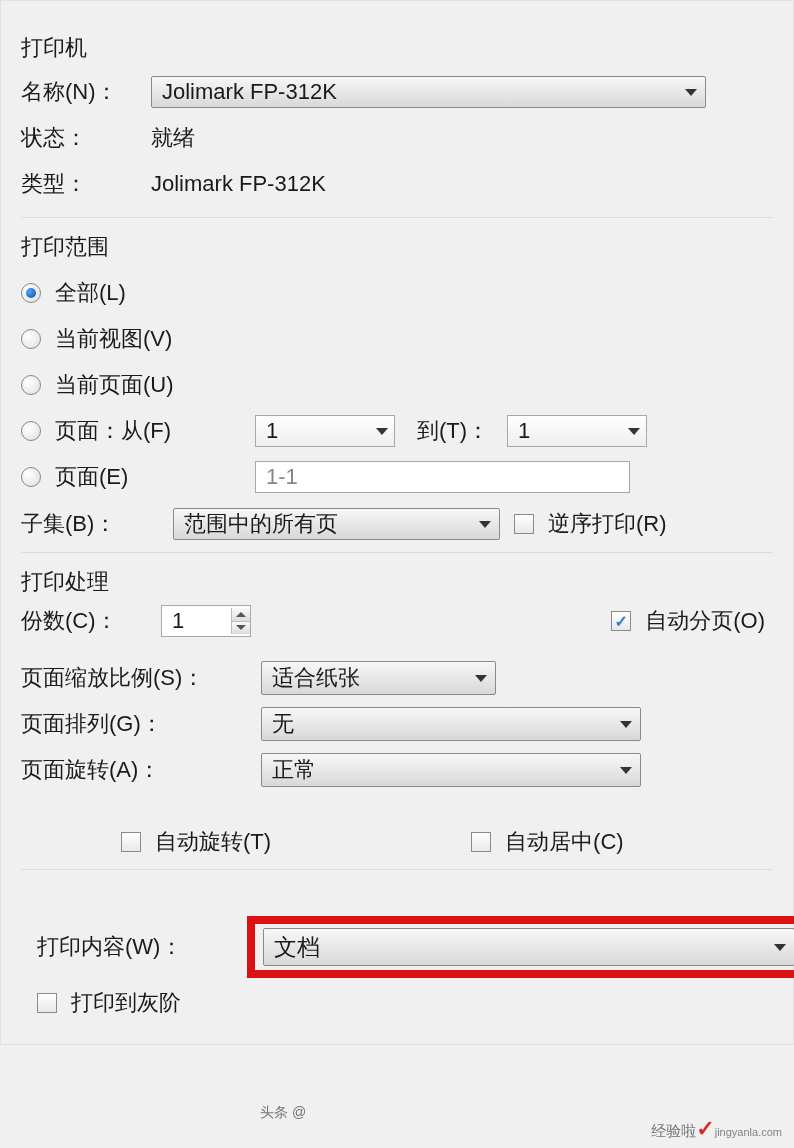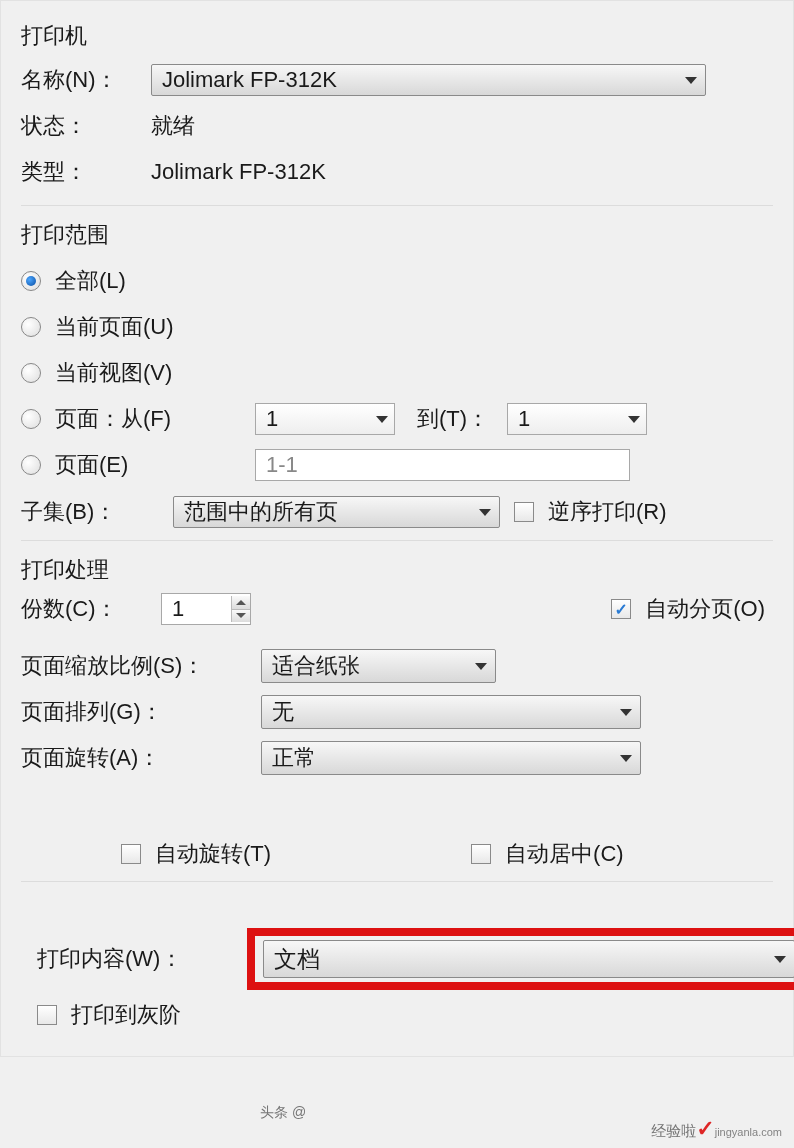--- a/index.html
+++ b/index.html
@@ -17,20 +17,21 @@
   .container {
     padding: 20px 20px 10px 20px;
     background: #f0f0f0;
     border: 1px solid #e2e2e2;
   }
   .group {
     margin-bottom: 12px;
   }
   .group-title {
     margin-bottom: 8px;
+    margin-top: 12px;
   }
   .row {
     display: flex;
     align-items: center;
     min-height: 42px;
     margin-bottom: 4px;
   }
   .lbl {
     min-width: 120px;
     flex-shrink: 0;
@@ -108,21 +109,21 @@
     display:flex;align-items:center;justify-content:center;
   }
   .chk.on::after {
     content:"✓"; font-size:16px; color:#2a7bd4; font-weight:bold;
   }
   hr.sep { border:none;border-top:1px solid #dcdcdc;margin:8px 0 14px 0; }
   .sec-printer .row .lbl { min-width:130px; }
   .range-row-pages .lbl2 { margin:0 18px 0 22px; }
   .subset-row { display:flex;align-items:center;margin-top:8px; }
   .subset-row .lbl { min-width:152px; }
-  .auto-row { display:flex;align-items:flex-start; margin-top:60px; margin-bottom:10px; }
+  .auto-row { display:flex;align-items:flex-start; margin-top:36px; margin-bottom:10px; }
   .auto-row .c1 { margin-left:100px; display:flex;align-items:center; }
   .auto-row .c2 { margin-left:200px; display:flex;align-items:center; }
   .copies-row { display:flex;align-items:center; }
   .copies-row .right { margin-left:auto; display:flex;align-items:center; margin-right:8px; }
   .content-wrap {
     margin-top:30px;
     padding:16px;
   }
   .content-row { display:flex;align-items:center; }
   .content-row .lbl { min-width:210px; }
@@ -172,25 +173,25 @@
     <div class="group-title">打印范围</div>
 
     <div class="radio-row">
       <span class="radio checked">
           <span class="dot"></span>
         </span>
       <span>全部(L)</span>
     </div>
     <div class="radio-row">
       <span class="radio"></span>
-      <span>当前页面(U)</span>
+      <span>当前视图(V)</span>
     </div>
     <div class="radio-row">
       <span class="radio"></span>
-      <span>当前视图(V)</span>
+      <span>当前页面(U)</span>
     </div>
     <div class="radio-row range-row-pages">
       <span class="radio"></span>
       <span style="min-width:200px">页面：从(F)</span>
       <div class="inp small-combo">
         <span>1</span>
         <span class="tri-inline"></span>
       </div>
       <span class="lbl2">到(T)：</span>
       <div class="inp small-combo">

